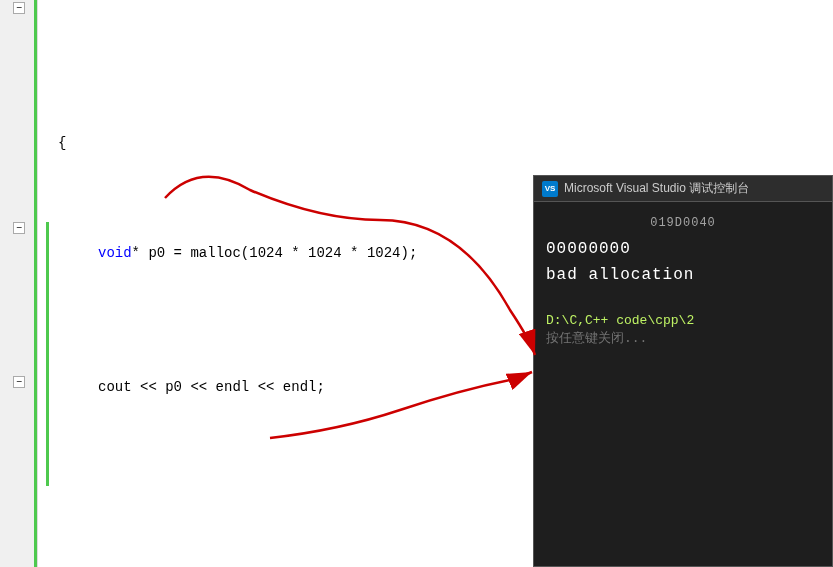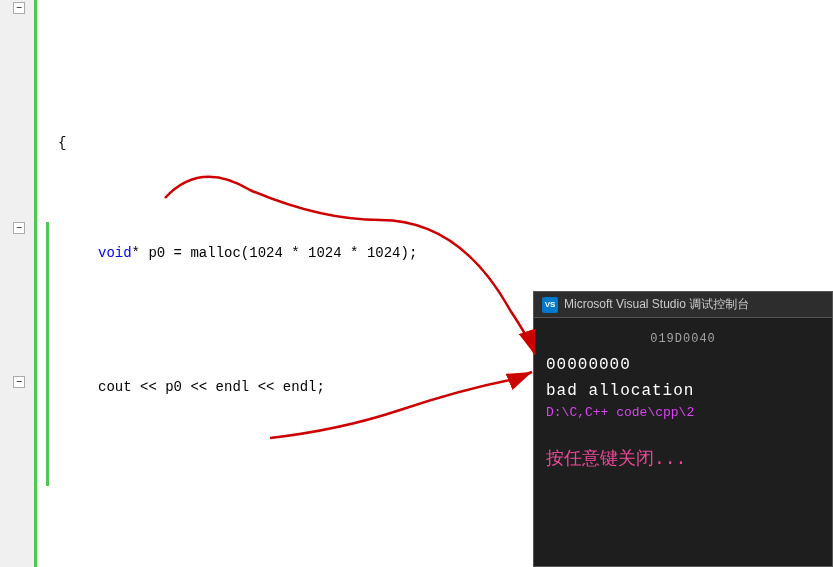--- a/index.html
+++ b/index.html
@@ -80,21 +80,21 @@
       left: 38px;
       z-index: 5;
     }
 
     
     .console-window {
       position: absolute;
       right: 0;
       bottom: 0;
       width: 300px;
-      height: 276px;
+      height: 392px;
       background: #1e1e1e;
       border: 1px solid #555;
       z-index: 10;
     }
 
     .console-titlebar {
       background: #2d2d2d;
       color: #cccccc;
       font-size: 12px;
       font-family: 'Microsoft YaHei', sans-serif;
@@ -238,22 +238,22 @@
       <div class="console-icon" style="font-size:8px; font-weight:bold;">VS</div>
       <span style="font-family: 'Microsoft YaHei', sans-serif; font-size:12px; color:#ccc;">Microsoft Visual Studio 调试控制台</span>
     </div>
     <div class="console-body">
       <div style="color:#a3a3a3; font-size:12px; letter-spacing:1px;text-align:center;">019D0040</div>
       <div></div>
       <div style="color:#fff; font-size:16px; letter-spacing:1px;">00000000</div>
       <div></div>
       <div style="color:#fff; font-size:16px; letter-spacing:1px;">bad allocation</div>
       <div></div>
-      <div style="color:#d946ef; font-size:13px; line-height:18px;">D:\C,C++ code\cpp\2</div>
-      <div style="color:#ec4899; font-size:18px; line-height:18px;margin-top:28px;">按任意键关闭...</div>
+      <div style="color:#bef264; font-size:13px; line-height:18px;margin-top:24px;">D:\C,C++ code\cpp\2</div>
+      <div style="color:#737373; font-size:13px; line-height:18px;">按任意键关闭...</div>
     </div>
   </div>
 
   <svg class="arrows-overlay" xmlns="http://www.w3.org/2000/svg">
 
     <defs>
       <marker id="arrowhead1" markerWidth="10" markerHeight="7" refX="10" refY="3.5" orient="auto">
         <polygon points="0 0, 10 3.5, 0 7" fill="#cc0000"></polygon>
       </marker>
       <marker id="arrowhead2" markerWidth="10" markerHeight="7" refX="10" refY="3.5" orient="auto">

